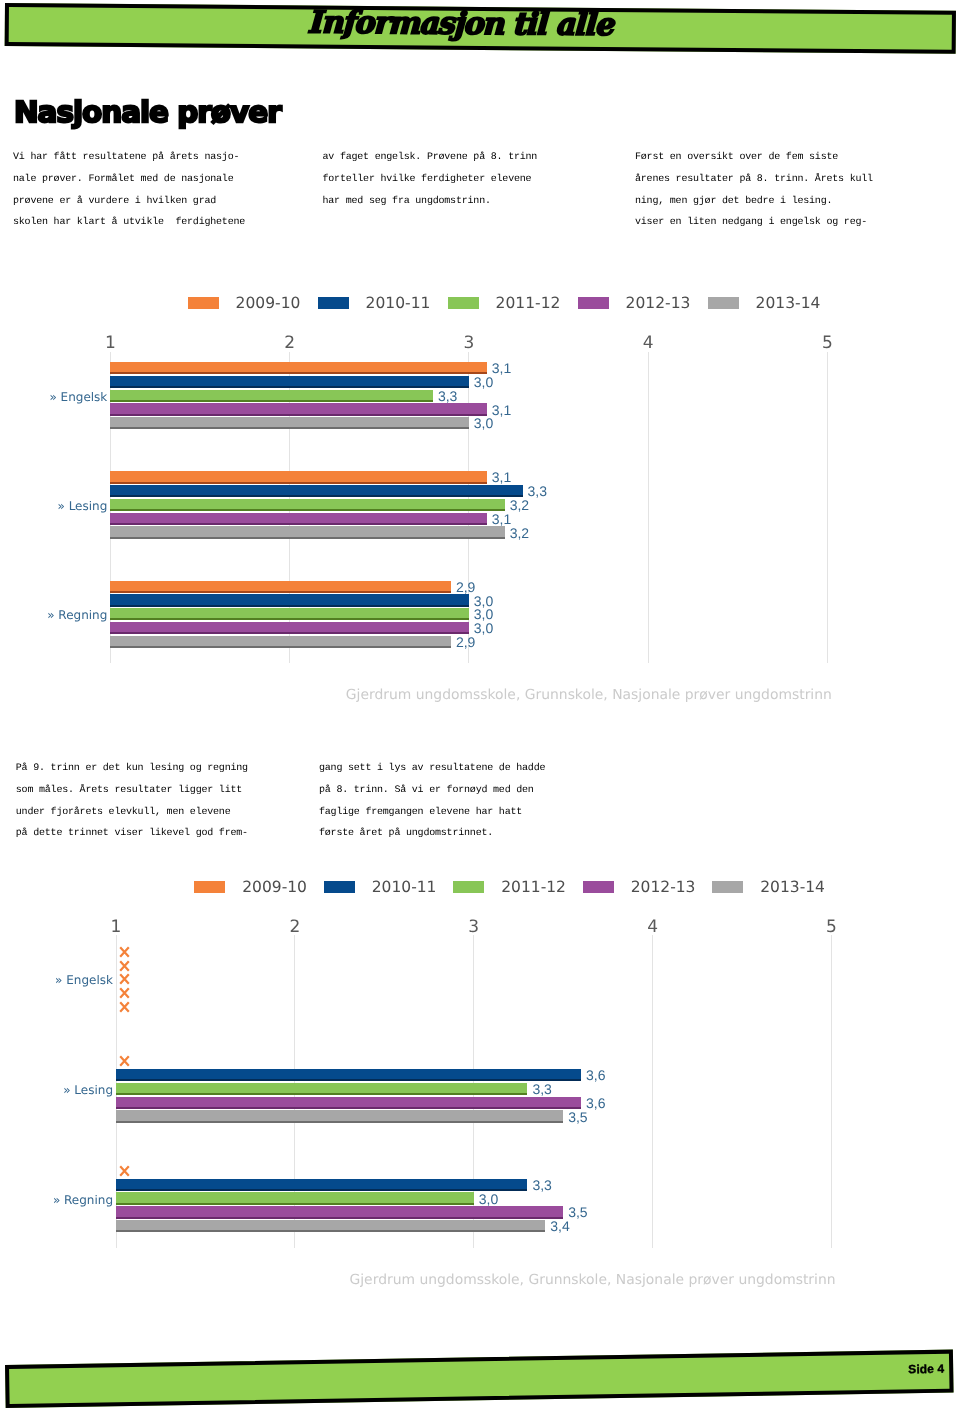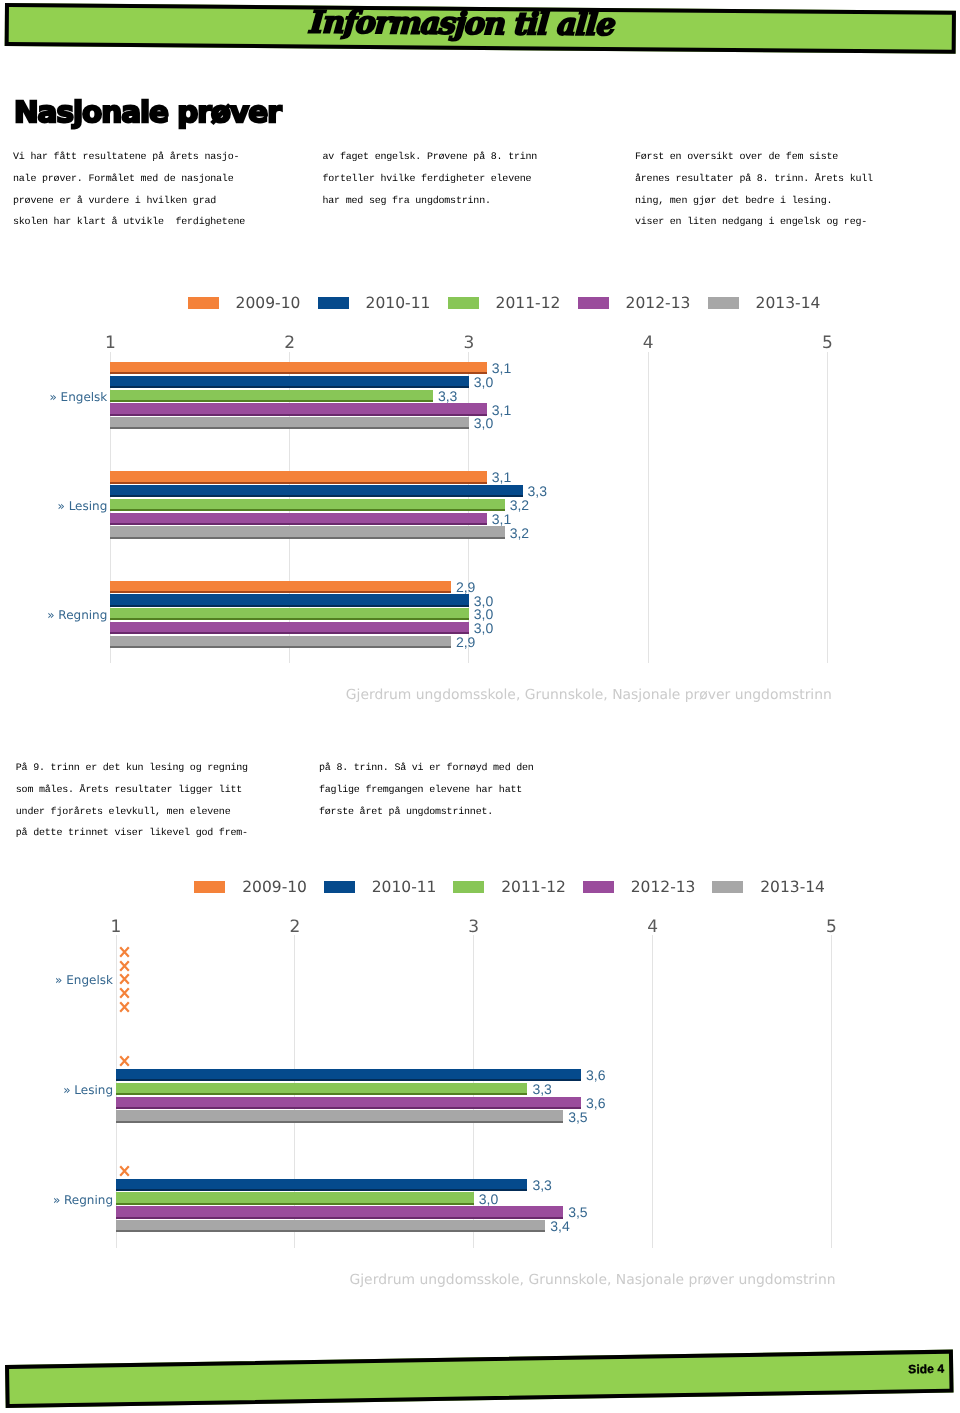--- a/index.html
+++ b/index.html
@@ -85,20 +85,21 @@
     <div>viser en liten nedgang i engelsk og reg-</div>
   </div>
 
   <div class="col" id="mcol1">
     <div>På 9. trinn er det kun lesing og regning</div>
     <div>som måles. Årets resultater ligger litt</div>
     <div>under fjorårets elevkull, men elevene</div>
     <div>på dette trinnet viser likevel god frem-</div>
   </div>
   <div class="col" id="mcol2">
+    <div>gang sett i lys av resultatene de hadde</div>
     <div>på 8. trinn. Så vi er fornøyd med den</div>
     <div>faglige fremgangen elevene har hatt</div>
     <div>første året på ungdomstrinnet.</div>
   </div>
 
   <div class="chart" id="chart0" style="top: 0px; height: 1413px; pointer-events: none;">
       <div class="legend" style="top: 297px;">
         <div class="lg-item" style="left: 187.6px;">
           <span class="lg-swatch" style="background: rgb(244, 130, 58);"></span>
           <span class="lg-label">2009-10</span>

